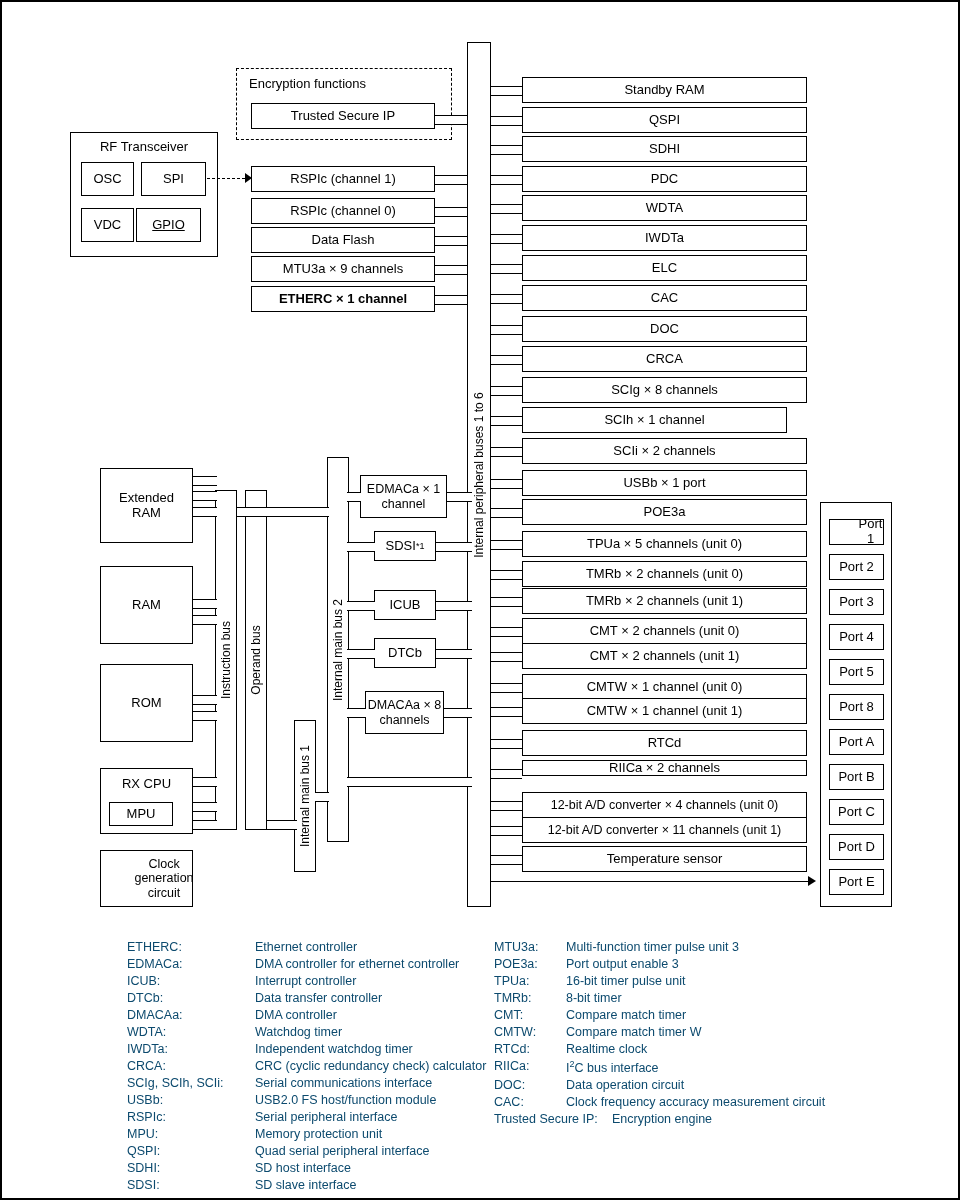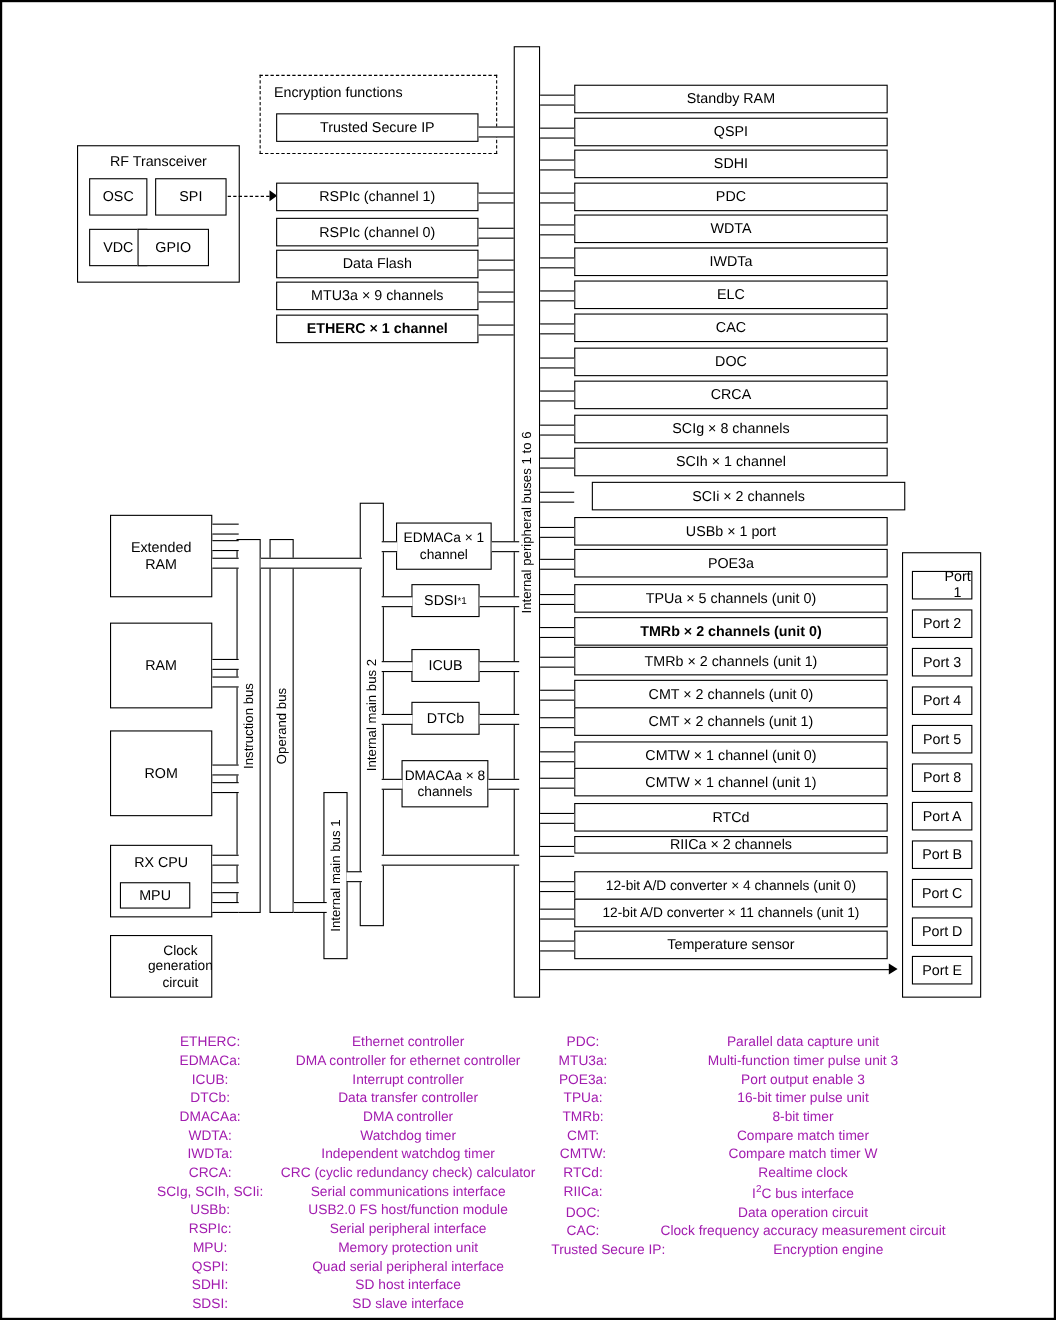--- a/index.html
+++ b/index.html
@@ -5,21 +5,21 @@
   html,body{margin:0;padding:0;background:#c9c9c9;}
   body{font-family:"Liberation Sans", sans-serif;}
   #page{position:relative;width:960px;height:1200px;background:#fff;border:2px solid #000;box-sizing:border-box;overflow:hidden;}
   .box{position:absolute;box-sizing:border-box;border:1px solid #000;background:#fff;
        display:flex;align-items:center;justify-content:center;text-align:center;font-size:13px;line-height:1.15;}
   .dashed{position:absolute;box-sizing:border-box;border:1.5px dashed #000;background:transparent;}
   .label{position:absolute;font-size:13px;background:#fff;padding:0 3px;}
   .vtext{position:absolute;box-sizing:border-box;border:1px solid #000;background:#fff;
          display:flex;align-items:center;justify-content:center;font-size:12px;}
   .vtext span{transform:rotate(-90deg);white-space:nowrap;}
-  .legend{position:absolute;font-size:12.5px;color:#a21caf;text-align:center;}
+  .legend{position:absolute;font-size:12.5px;color:#0c4a6e;}
   .legend .row{display:flex;margin-bottom:3.0px;}
   .legend .k{width:128px;flex:0 0 128px;}
   .legend .v{flex:1;}
   sup{font-size:9px;vertical-align:super;}
   
   .dbl{position:absolute;height:8px;border-top:1px solid #000;border-bottom:1px solid #000;background:#fff;}
 </style>
 </head>
 <body>
 
@@ -28,21 +28,21 @@
   <div class="dashed" style="left:234px;top:66px;width:216px;height:72px;"></div>
   <div class="label" style="left:244px;top:74px;">Encryption functions</div>
   <div class="box" style="left:249px;top:101px;width:184px;height:26px;">Trusted Secure IP</div>
 
   <div class="box" style="left:68px;top:130px;width:148px;height:125px;align-items:flex-start;">
     <div style="position:absolute;left:0;right:0;top:7px;font-size:13px;">RF Transceiver</div>
   </div>
   <div class="box" style="left:79px;top:160px;width:53px;height:34px;">OSC</div>
   <div class="box" style="left:139px;top:160px;width:65px;height:34px;">SPI</div>
   <div class="box" style="left:79px;top:206px;width:53px;height:34px;">VDC</div>
-  <div class="box" style="left:123px;top:206px;width:65px;height:34px;">GPIO</div>
+  <div class="box" style="left:134px;top:206px;width:65px;height:34px;text-decoration:underline;">GPIO</div>
 
   <div style="position:absolute;left:205px;top:176px;width:43px;height:0;border-top:1.5px dashed #000;"></div>
   <div style="position:absolute;left:243px;top:171px;width:0;height:0;border-left:7px solid #000;border-top:5px solid transparent;border-bottom:5px solid transparent;"></div>
 
   <div class="box" style="left:249px;top:164px;width:184px;height:26px;">RSPIc (channel 1)</div>
   <div class="box" style="left:249px;top:196px;width:184px;height:26px;">RSPIc (channel 0)</div>
   <div class="box" style="left:249px;top:225px;width:184px;height:26px;">Data Flash</div>
   <div class="box" style="left:249px;top:254px;width:184px;height:26px;">MTU3a × 9 channels</div>
   <div class="box" style="left:249px;top:284px;width:184px;height:26px;font-weight:bold;">ETHERC × 1 channel</div>
 
@@ -61,26 +61,26 @@
   <div class="box" style="left:520px;top:105px;width:285px;height:26px;">QSPI</div>
   <div class="box" style="left:520px;top:134px;width:285px;height:26px;">SDHI</div>
   <div class="box" style="left:520px;top:164px;width:285px;height:26px;">PDC</div>
   <div class="box" style="left:520px;top:193px;width:285px;height:26px;">WDTA</div>
   <div class="box" style="left:520px;top:223px;width:285px;height:26px;">IWDTa</div>
   <div class="box" style="left:520px;top:253px;width:285px;height:26px;">ELC</div>
   <div class="box" style="left:520px;top:283px;width:285px;height:26px;">CAC</div>
   <div class="box" style="left:520px;top:314px;width:285px;height:26px;">DOC</div>
   <div class="box" style="left:520px;top:344px;width:285px;height:26px;">CRCA</div>
   <div class="box" style="left:520px;top:375px;width:285px;height:26px;">SCIg × 8 channels</div>
-  <div class="box" style="left:520px;top:405px;width:285px;height:26px;">SCIh × 1 channel</div>
-  <div class="box" style="left:536px;top:436px;width:285px;height:26px;">SCIi × 2 channels</div>
+  <div class="box" style="left:520px;top:405px;width:265px;height:26px;">SCIh × 1 channel</div>
+  <div class="box" style="left:520px;top:436px;width:285px;height:26px;">SCIi × 2 channels</div>
   <div class="box" style="left:520px;top:468px;width:285px;height:26px;">USBb × 1 port</div>
   <div class="box" style="left:520px;top:497px;width:285px;height:26px;">POE3a</div>
   <div class="box" style="left:520px;top:529px;width:285px;height:26px;">TPUa × 5 channels (unit 0)</div>
-  <div class="box" style="left:520px;top:559px;width:285px;height:26px;font-weight:bold;">TMRb × 2 channels (unit 0)</div>
+  <div class="box" style="left:520px;top:559px;width:285px;height:26px;">TMRb × 2 channels (unit 0)</div>
   <div class="box" style="left:520px;top:586px;width:285px;height:26px;">TMRb × 2 channels (unit 1)</div>
   <div class="box" style="left:520px;top:616px;width:285px;height:26px;">CMT × 2 channels (unit 0)</div>
   <div class="box" style="left:520px;top:641px;width:285px;height:26px;">CMT × 2 channels (unit 1)</div>
   <div class="box" style="left:520px;top:672px;width:285px;height:26px;">CMTW × 1 channel (unit 0)</div>
   <div class="box" style="left:520px;top:696px;width:285px;height:26px;">CMTW × 1 channel (unit 1)</div>
   <div class="box" style="left:520px;top:728px;width:285px;height:26px;">RTCd</div>
   <div class="box" style="left:520px;top:758px;width:285px;height:16px;">RIICa × 2 channels</div>
   <div class="box" style="left:520px;top:790px;width:285px;height:26px;font-size:12.5px;">12-bit A/D converter × 4 channels (unit 0)</div>
   <div class="box" style="left:520px;top:815px;width:285px;height:26px;font-size:12.5px;text-align:center;">12-bit A/D converter × 11 channels (unit 1)</div>
   <div class="box" style="left:520px;top:844px;width:285px;height:26px;">Temperature sensor</div>
@@ -252,24 +252,20 @@
         <div class="v">SD host interface</div>
       </div>
     <div class="row">
         <div class="k">SDSI:</div>
         <div class="v">SD slave interface</div>
       </div>
   </div>
 
   <div class="legend" style="left:492px;top:938px;width:400px;">
     <div class="row">
-        <div class="k" style="width:72px;flex:0 0 72px;">PDC:</div>
-        <div class="v">Parallel data capture unit</div>
-      </div>
-    <div class="row">
         <div class="k" style="width:72px;flex:0 0 72px;">MTU3a:</div>
         <div class="v">Multi-function timer pulse unit 3</div>
       </div>
     <div class="row">
         <div class="k" style="width:72px;flex:0 0 72px;">POE3a:</div>
         <div class="v">Port output enable 3</div>
       </div>
     <div class="row">
         <div class="k" style="width:72px;flex:0 0 72px;">TPUa:</div>
         <div class="v">16-bit timer pulse unit</div>

